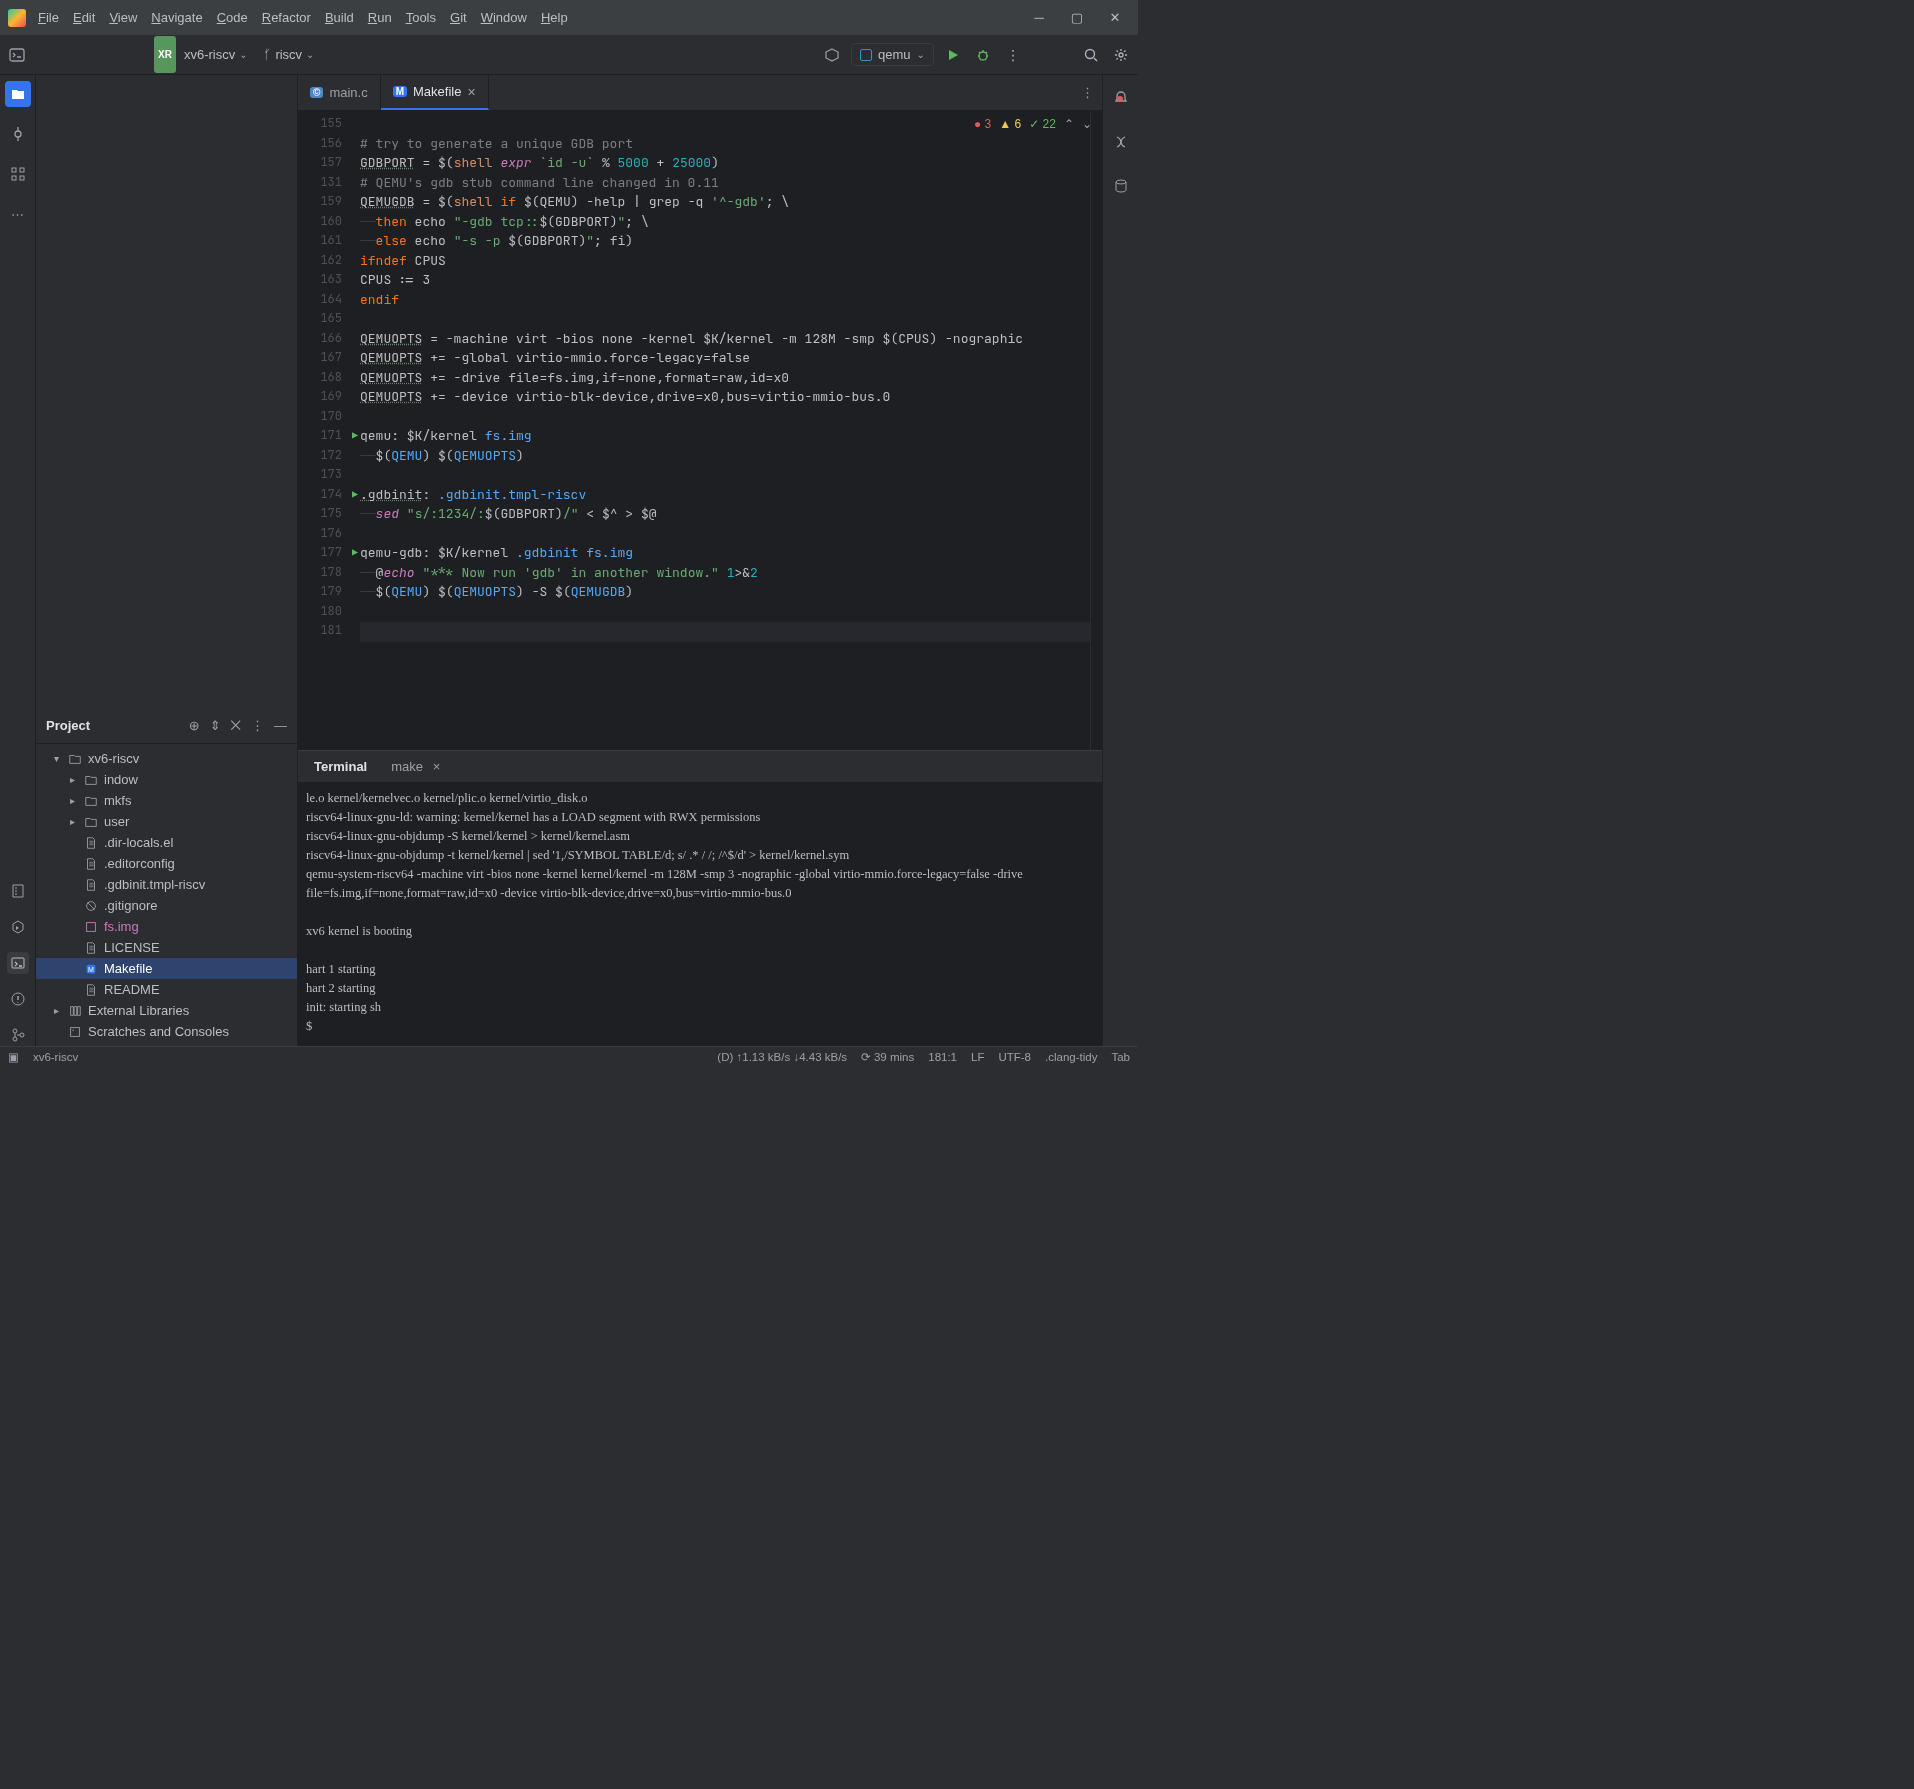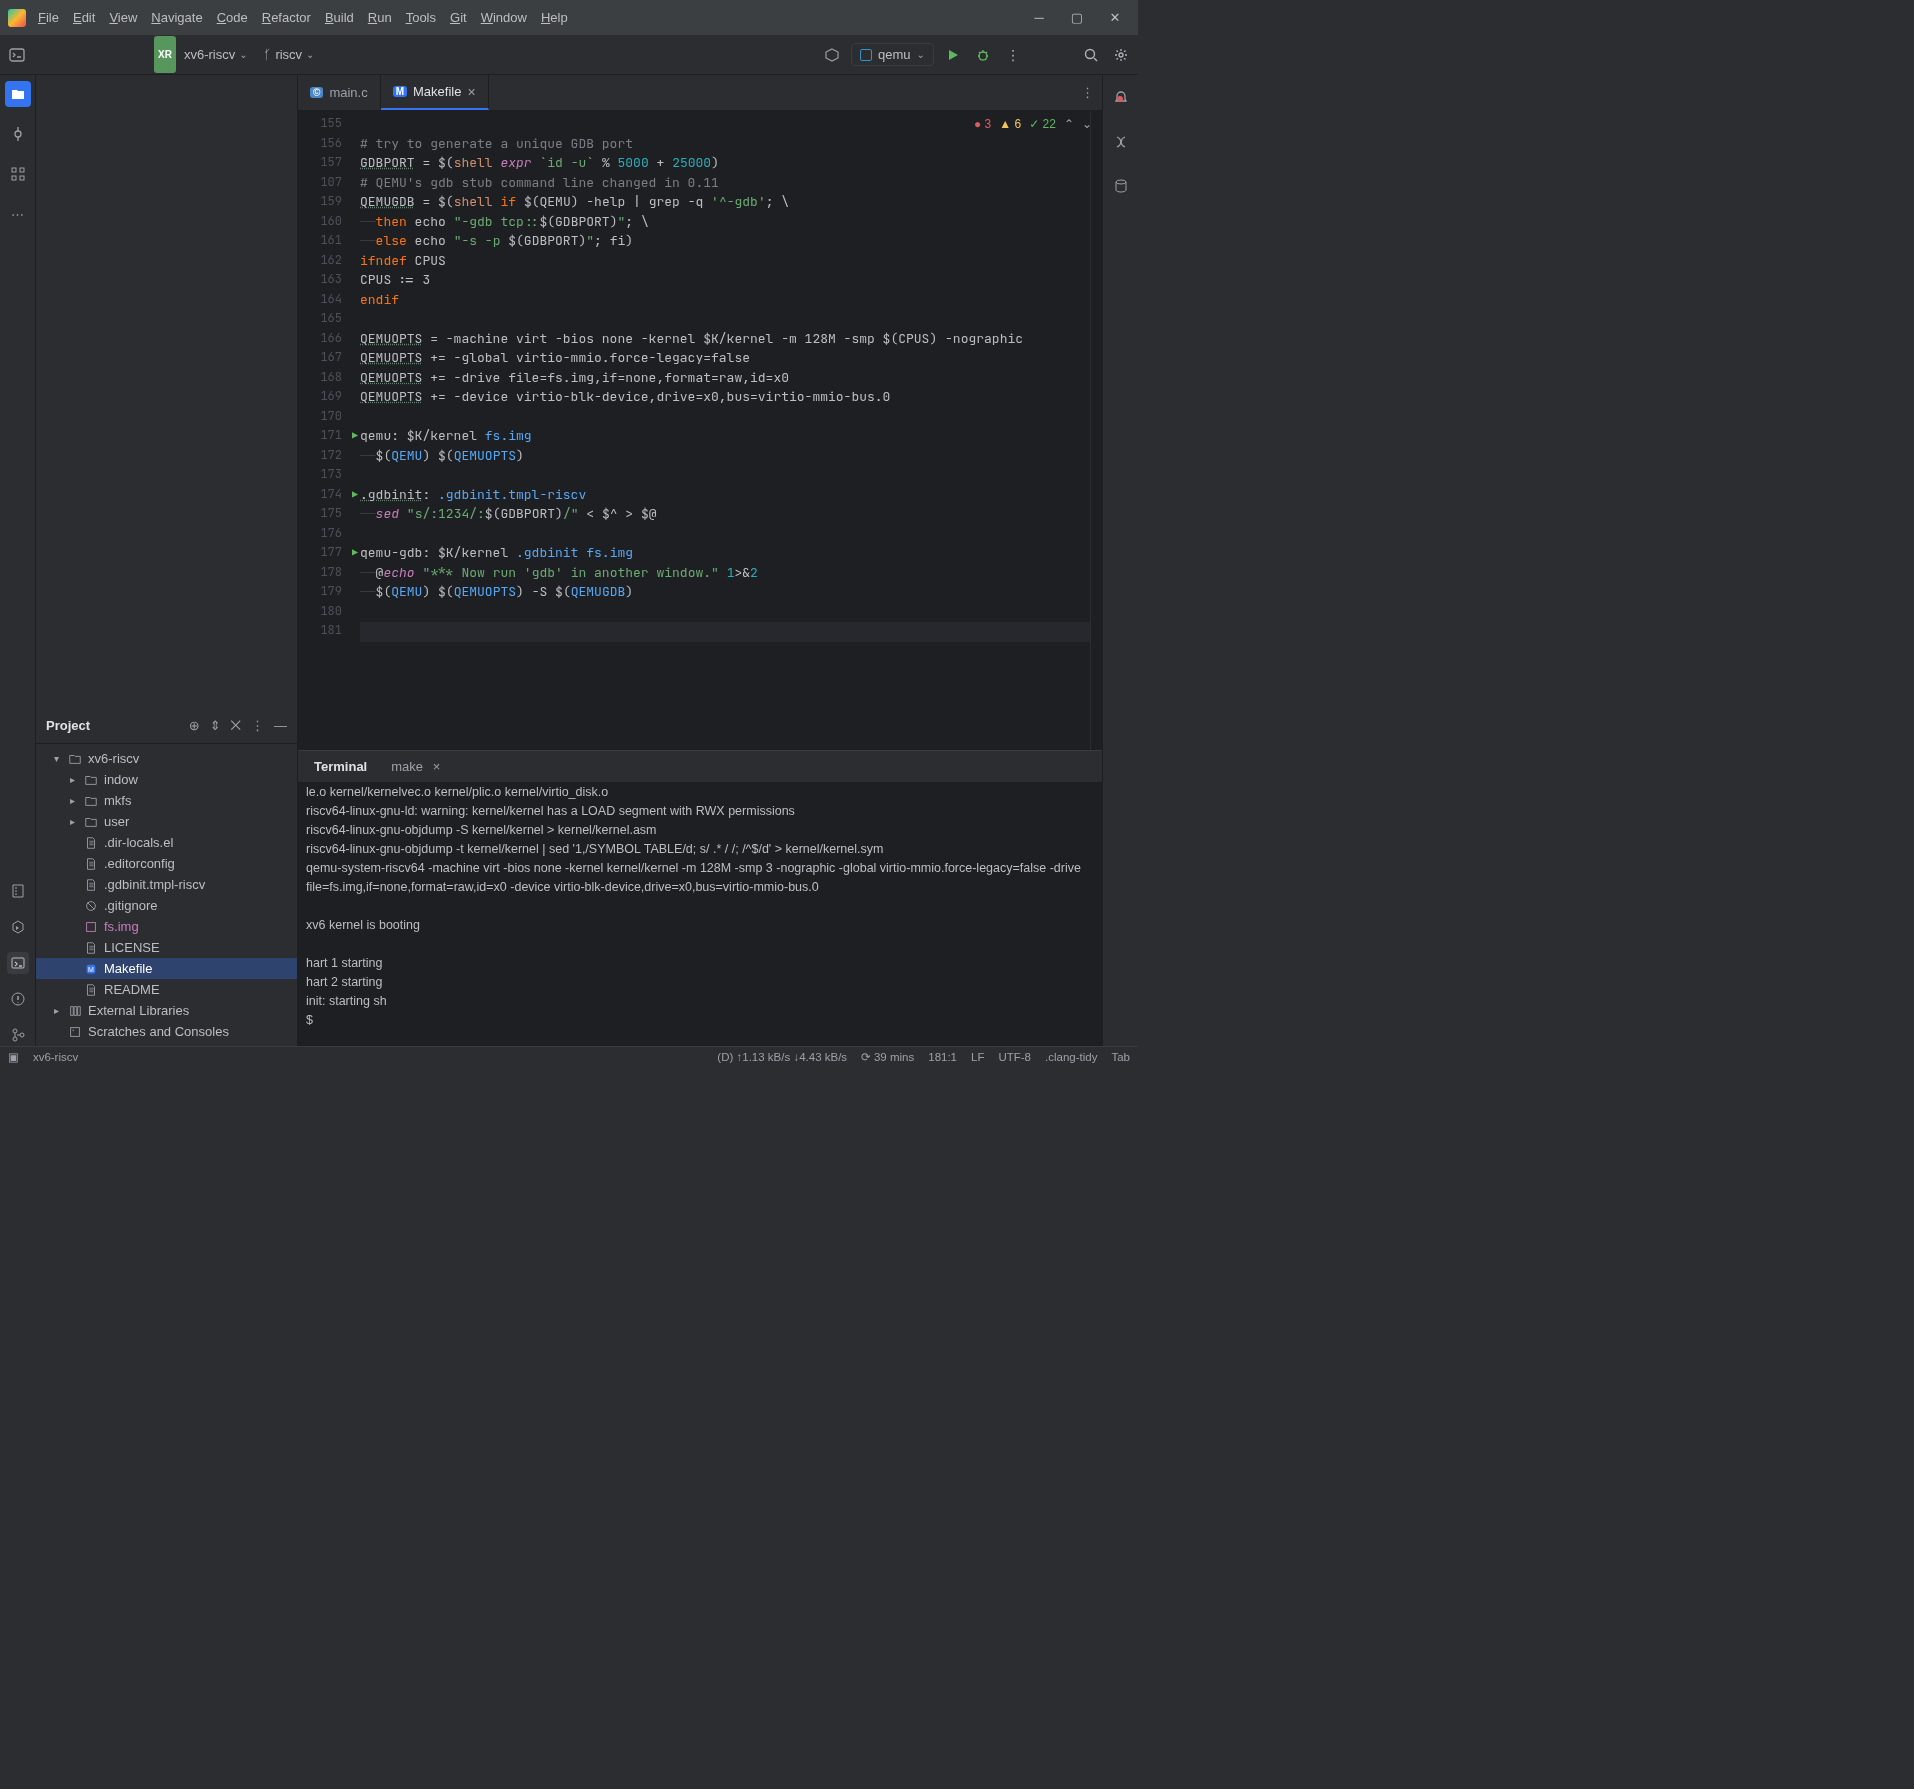--- a/index.html
+++ b/index.html
@@ -126,21 +126,21 @@
 .terminal-panel {
   height: 296px;
   border-top: 1px solid #393b40;
   background: #1e1f22;
   display: flex;
   flex-direction: column;
 }
 .term-tabs { height: 32px; background: #2b2d30; border-bottom: 1px solid #1e1f22; display: flex; align-items: center; padding: 0 8px; gap: 8px; }
 .term-tab { padding: 6px 8px; color: #dfe1e5; cursor: pointer; }
 .term-tab.t2 { color: #9da0a8; }
-.term-body { flex: 1; font-family: Liberation Sans, sans-serif; font-size: 12.5px; padding: 0 8px; color: #bcbec4; overflow: auto; line-height: 19px; white-space: pre-wrap; }
+.term-body { flex: 1; font-family: Liberation Serif, serif; font-size: 12.5px; padding: 6px 8px; color: #bcbec4; overflow: auto; line-height: 19px; white-space: pre-wrap; }
 
 .right-rail { width: 36px; background: #2b2d30; border-left: 1px solid #1e1f22; display: flex; flex-direction: column; align-items: center; padding-top: 10px; gap: 18px; }
 .notif-dot::after { content: ""; position: absolute; top: -2px; right: -2px; width: 6px; height: 6px; background: #db5c5c; border-radius: 50%; }
 .tool-rail-item { width: 22px; height: 22px; color: #9da0a8; display: flex; align-items: center; justify-content: center; cursor: pointer; }
 .tool-rail-item.active { background: #393b40; border-radius: 4px; }
 
 .statusbar {
   height: 20px;
   background: #2b2d30;
   border-top: 1px solid #393b40;
@@ -481,21 +481,21 @@
         <span class="insp-err">● <span>3</span></span>
         <span class="insp-warn">▲ <span>6</span></span>
         <span class="insp-weak">✓ <span>22</span></span>
         <span class="insp-chev">⌃</span>
         <span class="insp-chev">⌄</span>
       </div>
       <div class="gutter" id="gutter">
           <div class="gutter-line">155</div>
           <div class="gutter-line">156</div>
           <div class="gutter-line">157</div>
-          <div class="gutter-line">107</div>
+          <div class="gutter-line">131</div>
           <div class="gutter-line">159</div>
           <div class="gutter-line">160</div>
           <div class="gutter-line">161</div>
           <div class="gutter-line">162</div>
           <div class="gutter-line">163</div>
           <div class="gutter-line">164</div>
           <div class="gutter-line">165</div>
           <div class="gutter-line">166</div>
           <div class="gutter-line">167</div>
           <div class="gutter-line">168</div>

